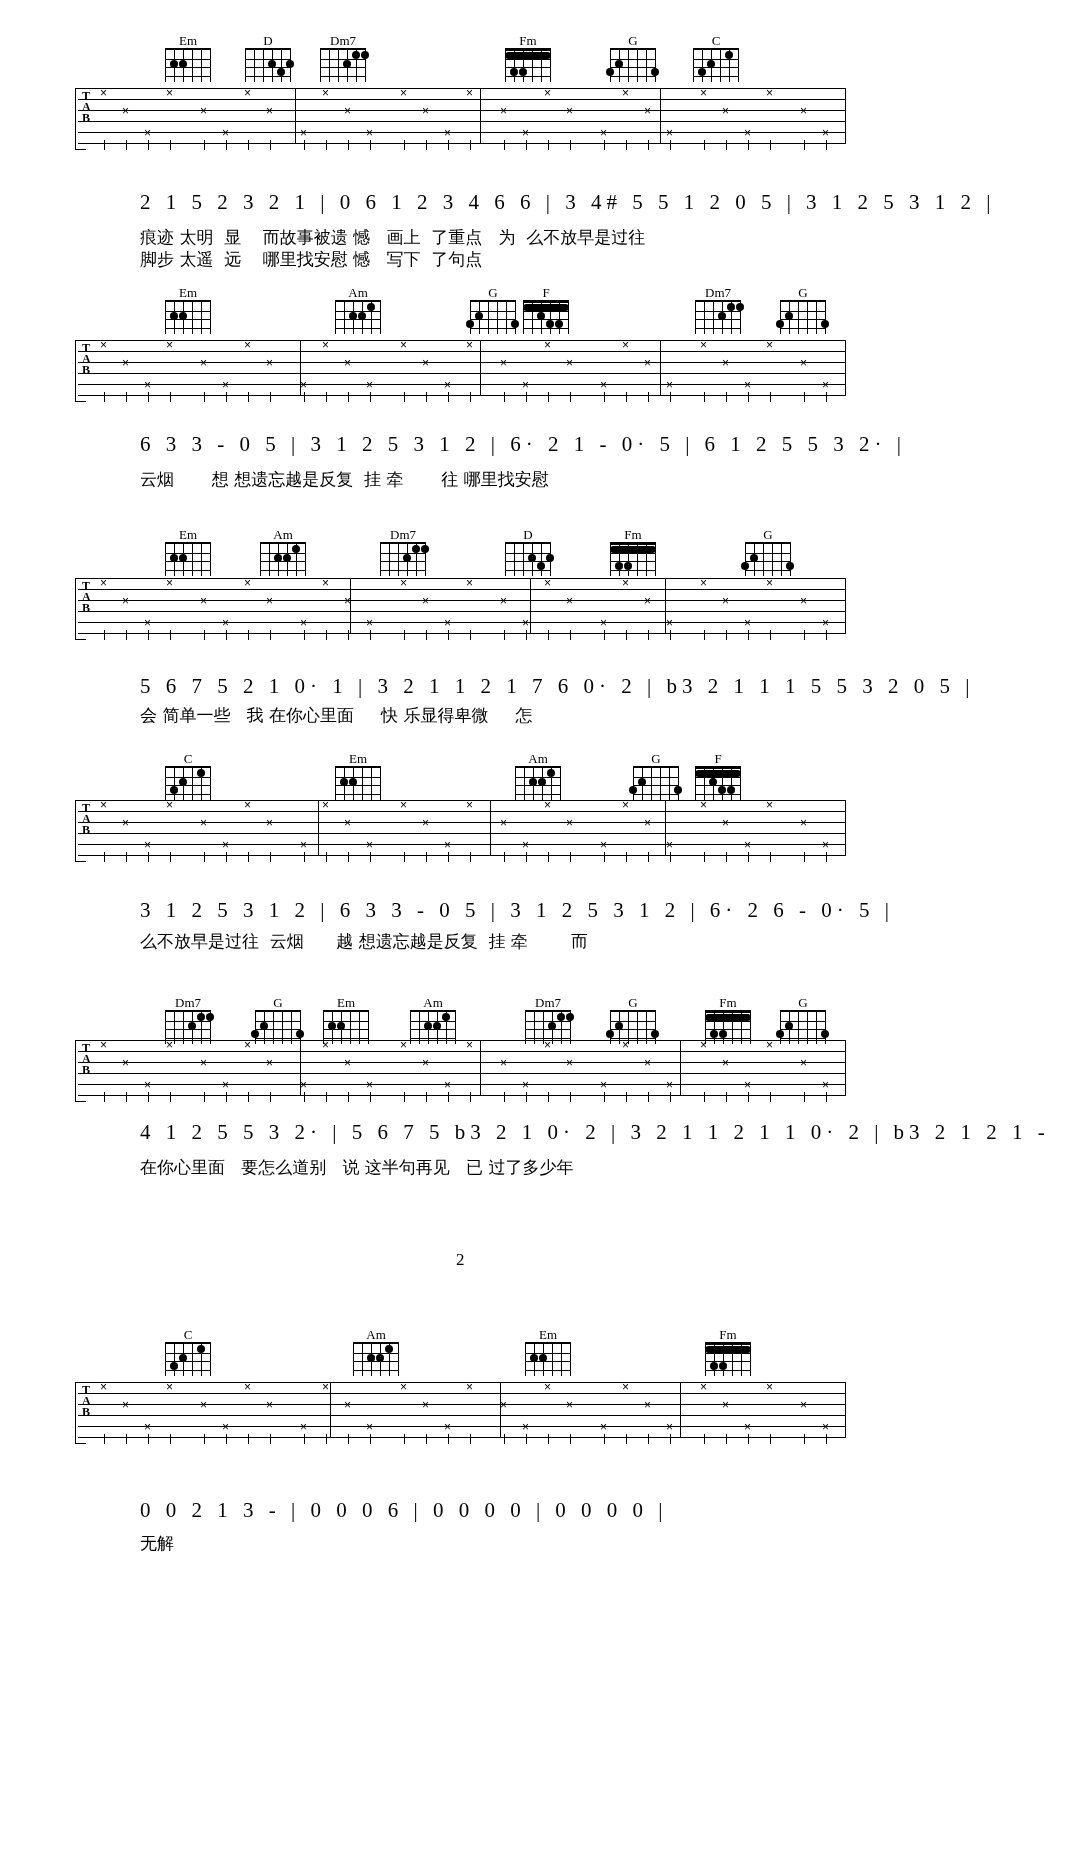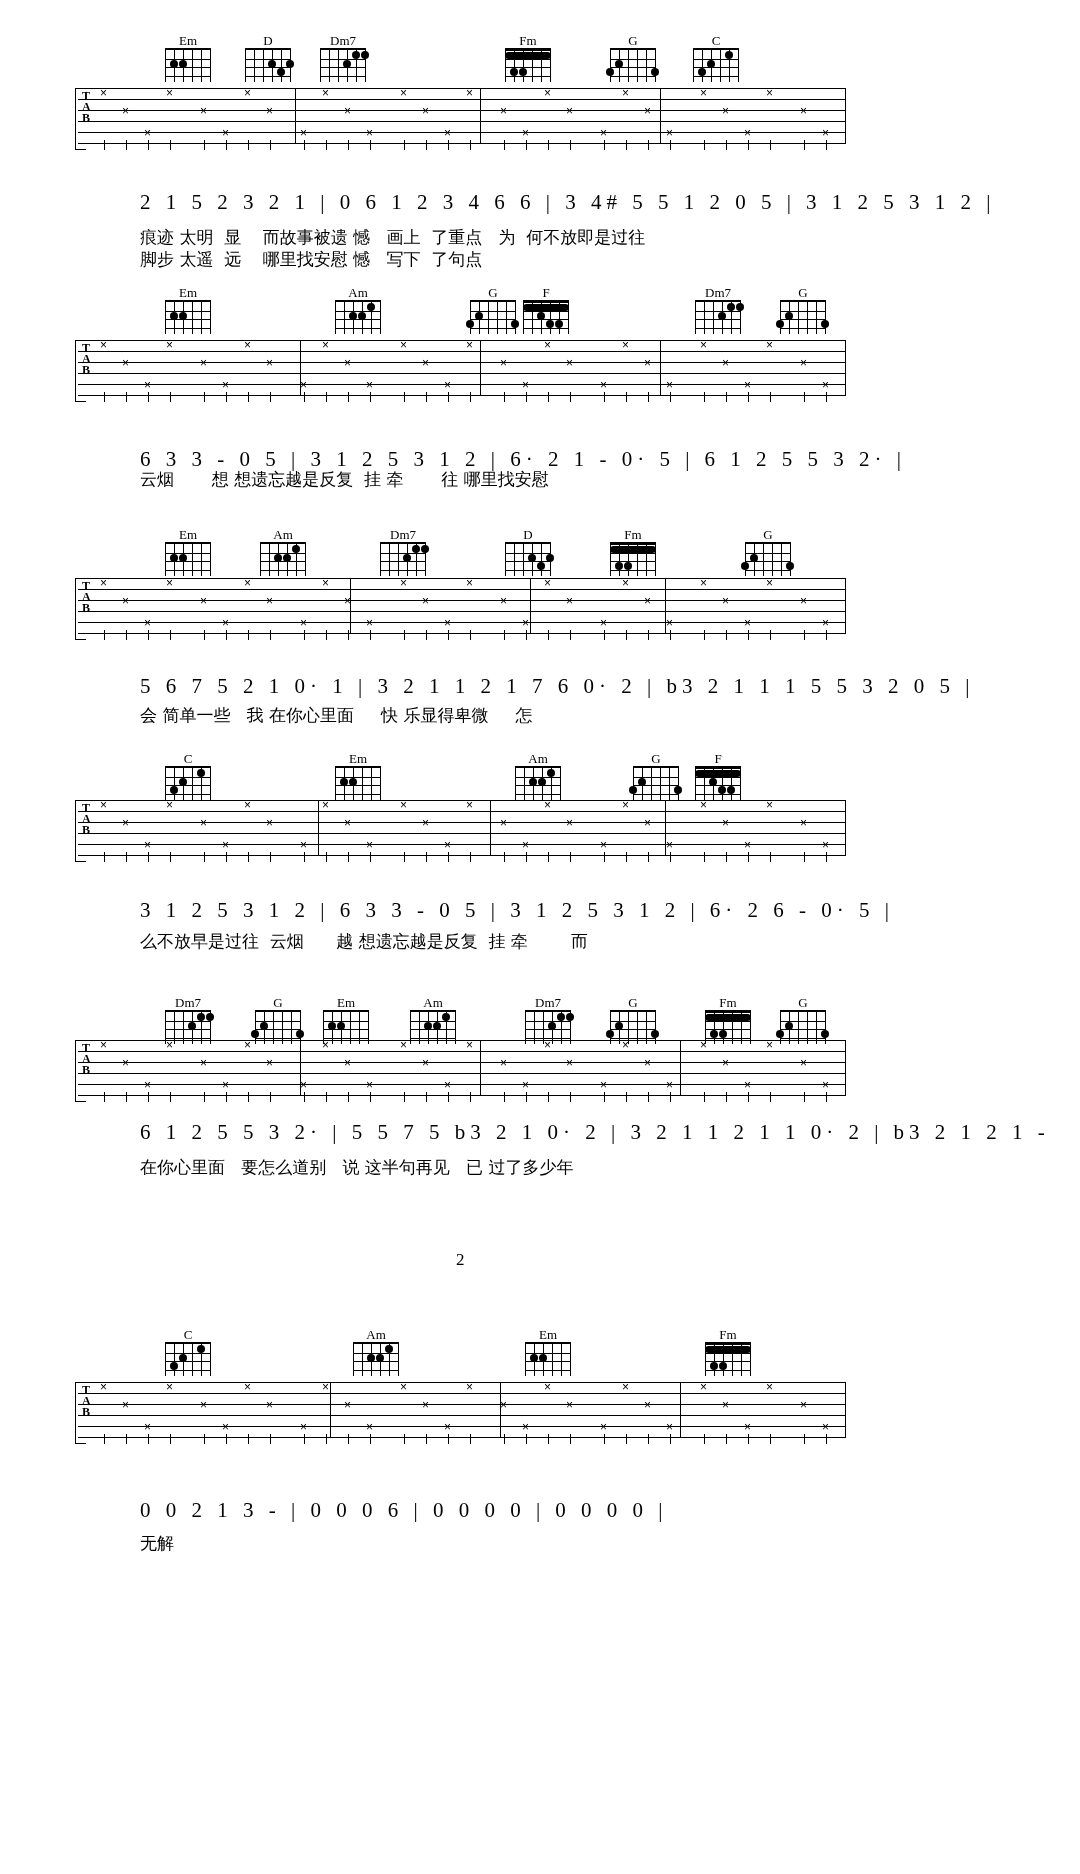--- a/index.html
+++ b/index.html
@@ -226,21 +226,21 @@
           <div class="stem" style="left:770px;top:52px;height:10px;"></div>
           <div class="x" style="left:800px;top:16.6px;">×</div>
           <div class="stem" style="left:804px;top:52px;height:10px;"></div>
           <div class="x" style="left:822px;top:38.6px;">×</div>
           <div class="stem" style="left:826px;top:52px;height:10px;"></div>
           <div class="beam" style="left:100px;top:61px;width:740px;height:0px;"></div>
         </div>
         <div class="numline" style="top:192px;">
           <div class="num" style="left:140px;top:0px;letter-spacing:5px;">2 1  5 2 3 2 1 | 0 6 1 2 3 4 6 6 | 3 4# 5 5 1 2   0 5 | 3 1 2 5 3 1 2 |</div>
         </div>
-        <div class="lyr" style="left:140px;top:228px;">痕迹 太明  显    而故事被遗 憾   画上  了重点   为  何不放即是过往</div>
+        <div class="lyr" style="left:140px;top:228px;">痕迹 太明  显    而故事被遗 憾   画上  了重点   为  么不放早是过往</div>
         <div class="lyr" style="left:140px;top:250px;">脚步 太遥  远    哪里找安慰 憾   写下  了句点</div>
       </div>
       <div class="system" style="top:0px;">
         <div class="chord" style="left:160px;top:286px;">
           <div class="cname">Em</div>
           <div class="grid">
             <div class="topline"></div>
             <div class="h" style="top:10.5px;"></div>
             <div class="h" style="top:19px;"></div>
             <div class="h" style="top:27.5px;"></div>
@@ -417,21 +417,21 @@
           <div class="stem" style="left:748px;top:52px;height:10px;"></div>
           <div class="x" style="left:766px;top:-1px;">×</div>
           <div class="stem" style="left:770px;top:52px;height:10px;"></div>
           <div class="x" style="left:800px;top:16.6px;">×</div>
           <div class="stem" style="left:804px;top:52px;height:10px;"></div>
           <div class="x" style="left:822px;top:38.6px;">×</div>
           <div class="stem" style="left:826px;top:52px;height:10px;"></div>
           <div class="beam" style="left:100px;top:61px;width:740px;height:0px;"></div>
         </div>
         <div class="numline" style="top:434px;">
-          <div class="num" style="left:140px;top:15px;letter-spacing:5px;">6 3 3  -  0 5 | 3 1 2 5 3 1 2 | 6· 2 1  -  0· 5 | 6 1 2 5 5 3 2· |</div>
+          <div class="num" style="left:140px;top:0px;letter-spacing:5px;">6 3 3  -  0 5 | 3 1 2 5 3 1 2 | 6· 2 1  -  0· 5 | 6 1 2 5 5 3 2· |</div>
         </div>
         <div class="lyr" style="left:140px;top:470px;">云烟       想 想遗忘越是反复  挂 牵       往 哪里找安慰</div>
       </div>
       <div class="system" style="top:0px;">
         <div class="chord" style="left:160px;top:528px;">
           <div class="cname">Em</div>
           <div class="grid">
             <div class="topline"></div>
             <div class="h" style="top:10.5px;"></div>
             <div class="h" style="top:19px;"></div>
@@ -1009,21 +1009,21 @@
           <div class="stem" style="left:748px;top:52px;height:10px;"></div>
           <div class="x" style="left:766px;top:-1px;">×</div>
           <div class="stem" style="left:770px;top:52px;height:10px;"></div>
           <div class="x" style="left:800px;top:16.6px;">×</div>
           <div class="stem" style="left:804px;top:52px;height:10px;"></div>
           <div class="x" style="left:822px;top:38.6px;">×</div>
           <div class="stem" style="left:826px;top:52px;height:10px;"></div>
           <div class="beam" style="left:100px;top:61px;width:740px;height:0px;"></div>
         </div>
         <div class="numline" style="top:1122px;">
-          <div class="num" style="left:140px;top:0px;letter-spacing:5px;">6 1 2 5 5 3 2· | 5 5 7 5 b3 2 1 0· 2 | 3 2 1 1 2 1 1  0· 2 | b3 2 1 2 1  -</div>
+          <div class="num" style="left:140px;top:0px;letter-spacing:5px;">4 1 2 5 5 3 2· | 5 6 7 5 b3 2 1 0· 2 | 3 2 1 1 2 1 1  0· 2 | b3 2 1 2 1  -</div>
         </div>
         <div class="lyr" style="left:140px;top:1158px;">在你心里面   要怎么道别   说 这半句再见   已 过了多少年</div>
       </div>
       <div class="system" style="top:0px;">
         <div class="chord" style="left:160px;top:1328px;">
           <div class="cname">C</div>
           <div class="grid">
             <div class="topline"></div>
             <div class="h" style="top:10.5px;"></div>
             <div class="h" style="top:19px;"></div>

